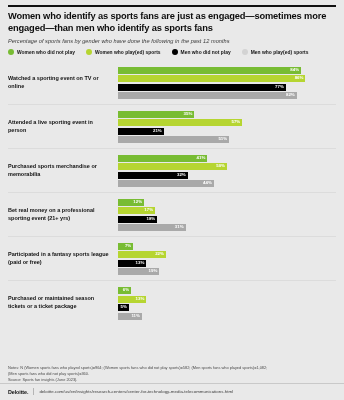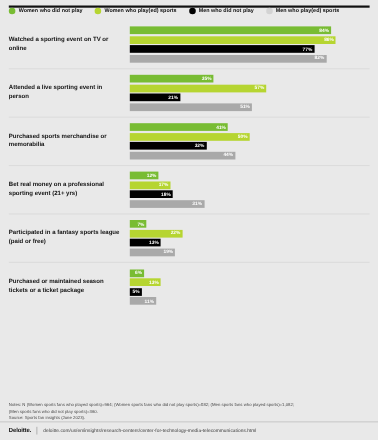--- a/index.html
+++ b/index.html
@@ -161,20 +161,24 @@
     letter-spacing: 0.02px;
   }
 </style>
 </head>
 <body>
 
 <div class="infographic">
 
   <div class="top-rule"></div>
 
+  <div class="header">
+    <div class="title">Women who identify as sports fans are just as engaged—sometimes more engaged—than men who identify as sports fans</div>
+    <div class="subtitle">Percentage of sports fans by gender who have done the following in the past 12 months</div>
+  </div>
 
   <div class="legend" id="legend">
       <div class="legend-item">
         <span class="legend-swatch" style="background: rgb(120, 188, 51);"></span>
         <span class="legend-label">Women who did not play</span>
       </div>
       <div class="legend-item">
         <span class="legend-swatch" style="background: rgb(182, 213, 49);"></span>
         <span class="legend-label">Women who play(ed) sports</span>
       </div>

